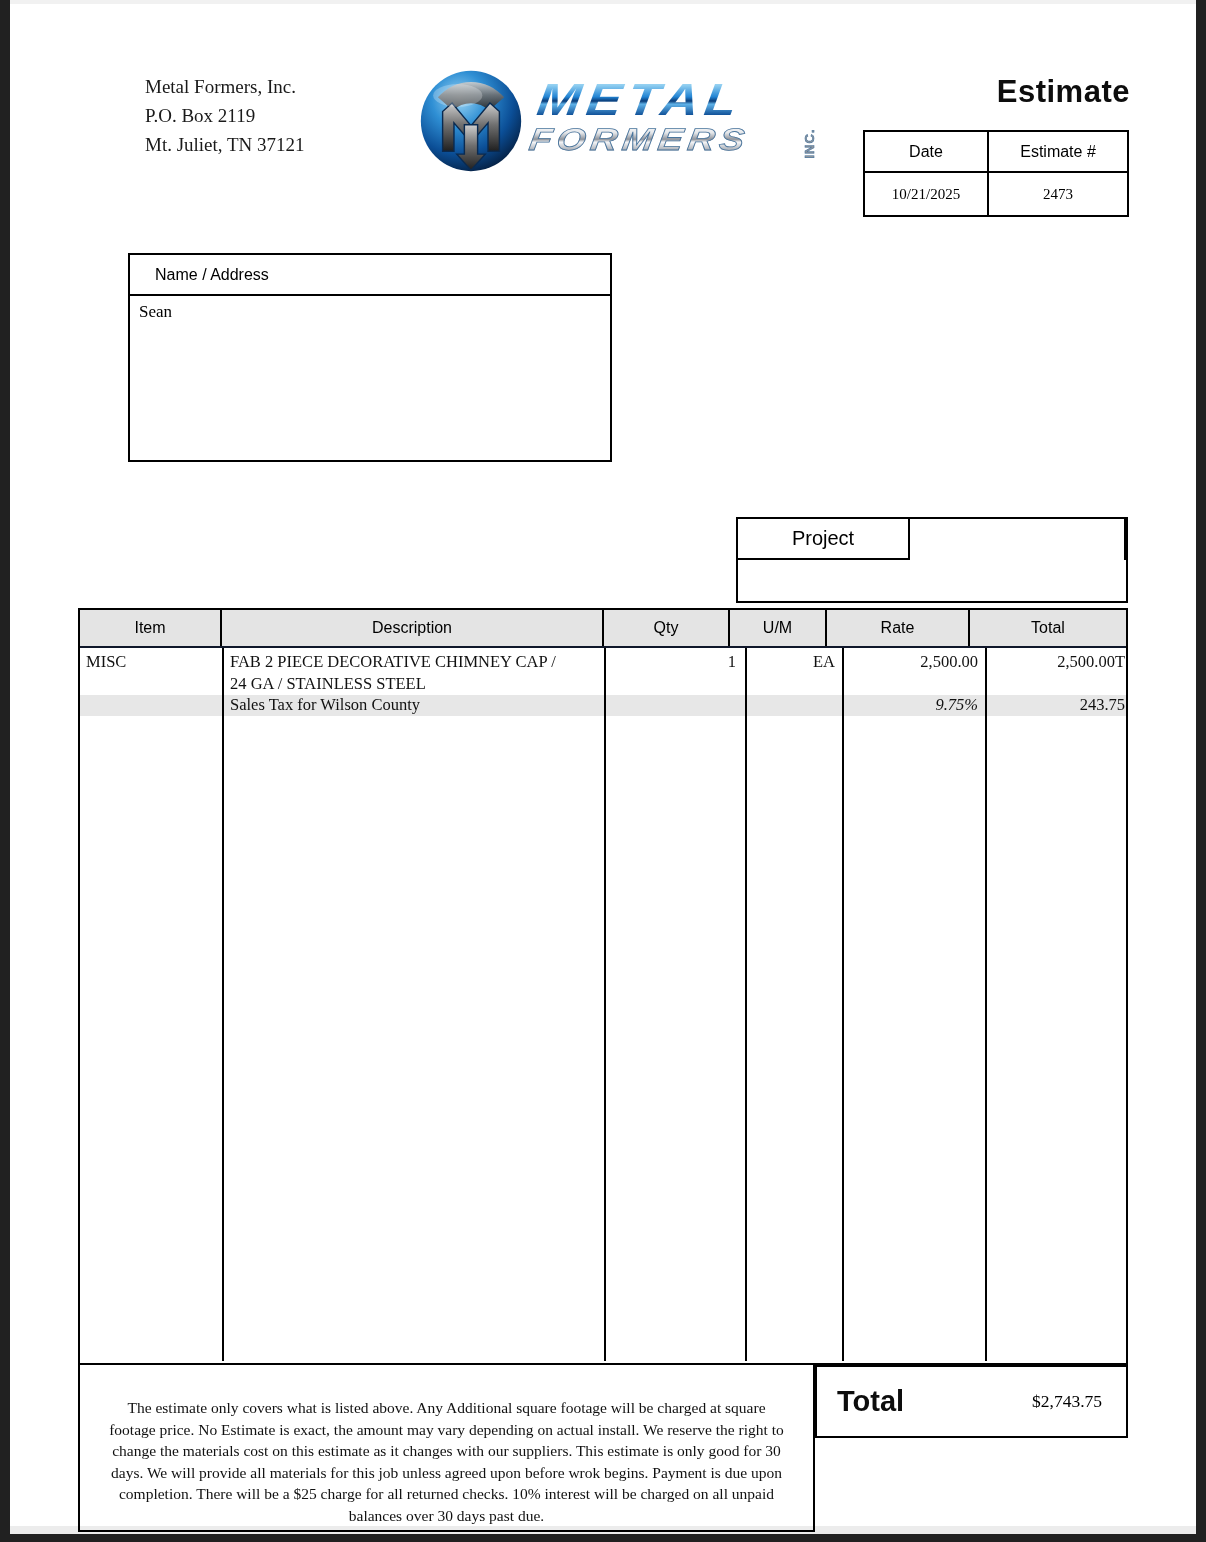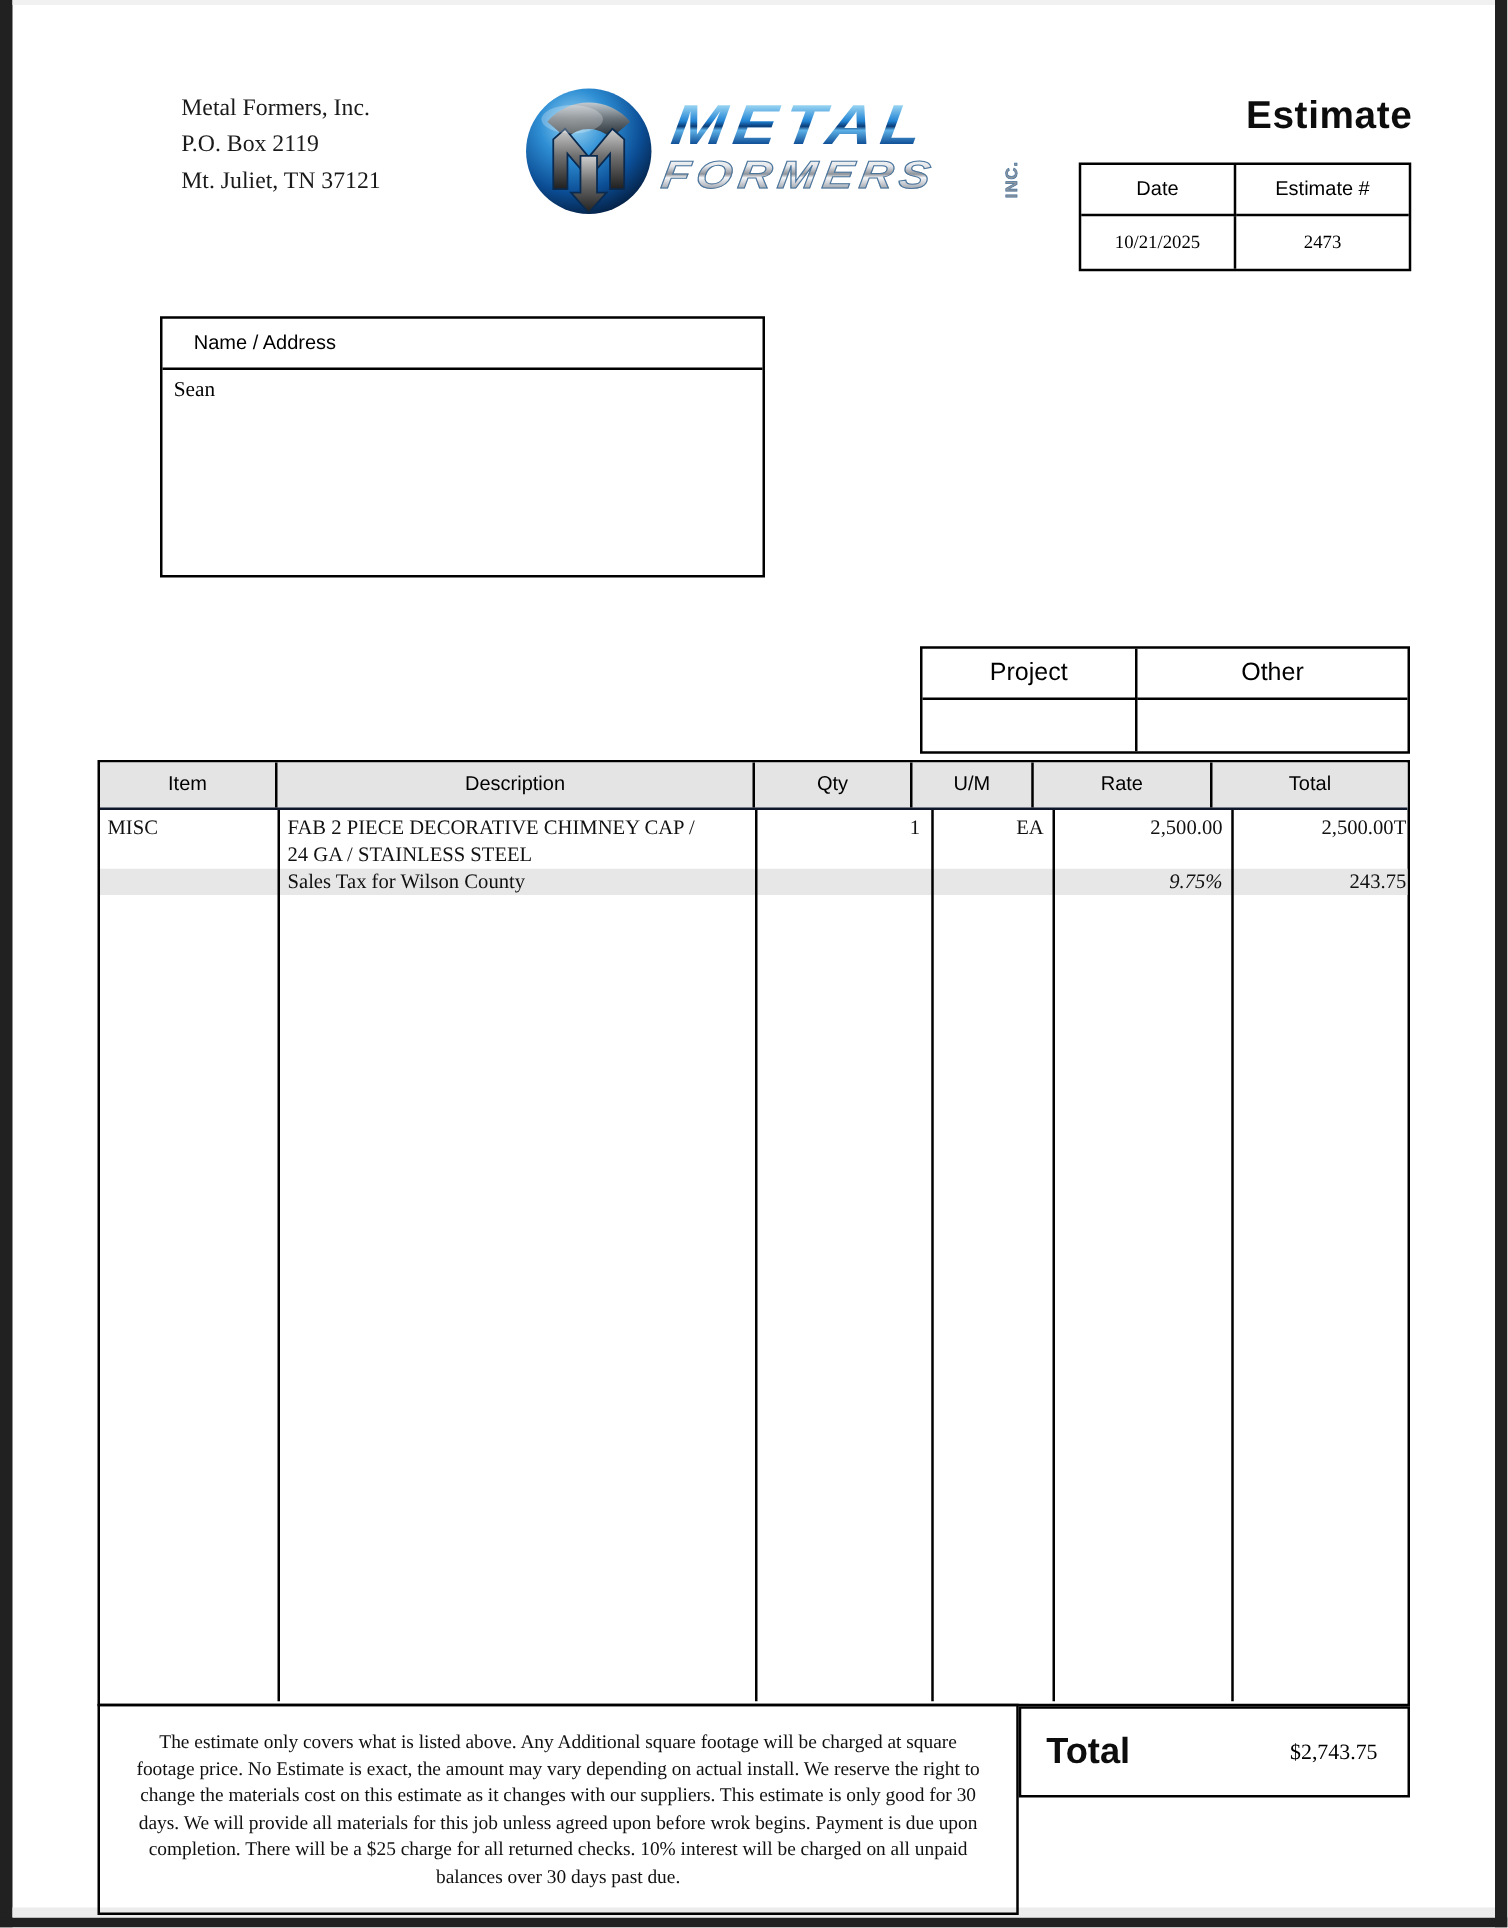--- a/index.html
+++ b/index.html
@@ -78,21 +78,21 @@
   .items-body { position:relative; height:713px; font-family:"Liberation Serif", serif;
                 font-size:16.5px; color:#111; }
   .col-line { position:absolute; top:0; bottom:0; width:2px; background:#000; z-index:2; }
   .cl1{left:142px;} .cl2{left:524px;} .cl3{left:665px;} .cl4{left:762px;} .cl5{left:905px;}
   .cell { position:absolute; z-index:3; white-space:nowrap; }
   .t-right { text-align:right; }
   .stripe { position:absolute; left:0; right:0; top:47px; height:21px; background:#e7e7e7; z-index:1; }
 
   
   .disclaimer-box { left:78px; top:1363px; width:737px; height:169px; border:2px solid #000;
-                    display:flex; align-items:center; }
+                    display:flex; align-items:flex-end; }
   .disclaimer-text { width:100%; padding:4px 24px; text-align:center;
                      font-family:"Liberation Serif", serif; font-size:15.5px;
                      line-height:21.5px; color:#111; }
   .total-box { left:815px; top:1365px; width:313px; height:73px; border:2px solid #000;
                display:flex; align-items:center; }
   .total-label { padding-left:20px; font-weight:bold; font-size:29px; color:#0d0d0d; }
   .total-value { flex:1; text-align:right; padding-right:24px;
                  font-family:"Liberation Serif", serif; font-size:17.5px; }
 </style>
 </head>
@@ -147,21 +147,20 @@
   <div class="meta-cell val">2473</div>
 </div>
 
 <div class="abs name-box">
   <div class="name-box-header">Name / Address</div>
   <div class="name-box-body">Sean</div>
 </div>
 
 <div class="abs project-table">
   <div class="proj-cell bR bB">Project</div>
-  <div class="proj-cell bB">Other</div>
   <div class="proj-cell val bR"></div>
   <div class="proj-cell val"></div>
 </div>
 
 <div class="abs items-table">
   <div class="items-header">
     <div class="ih-cell ih-item">Item</div>
     <div class="ih-cell ih-desc">Description</div>
     <div class="ih-cell ih-qty">Qty</div>
     <div class="ih-cell ih-um">U/M</div>

